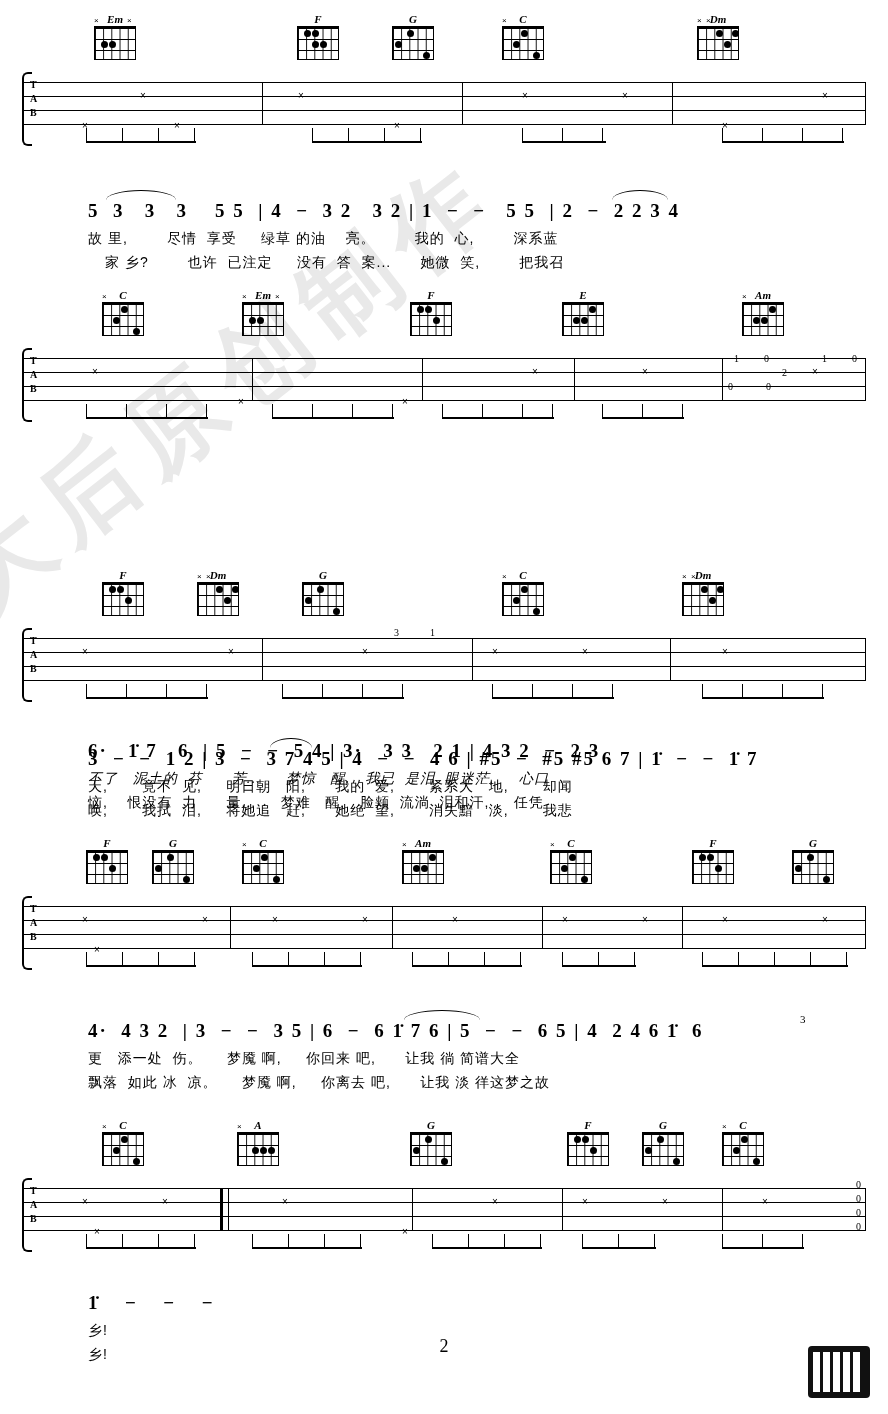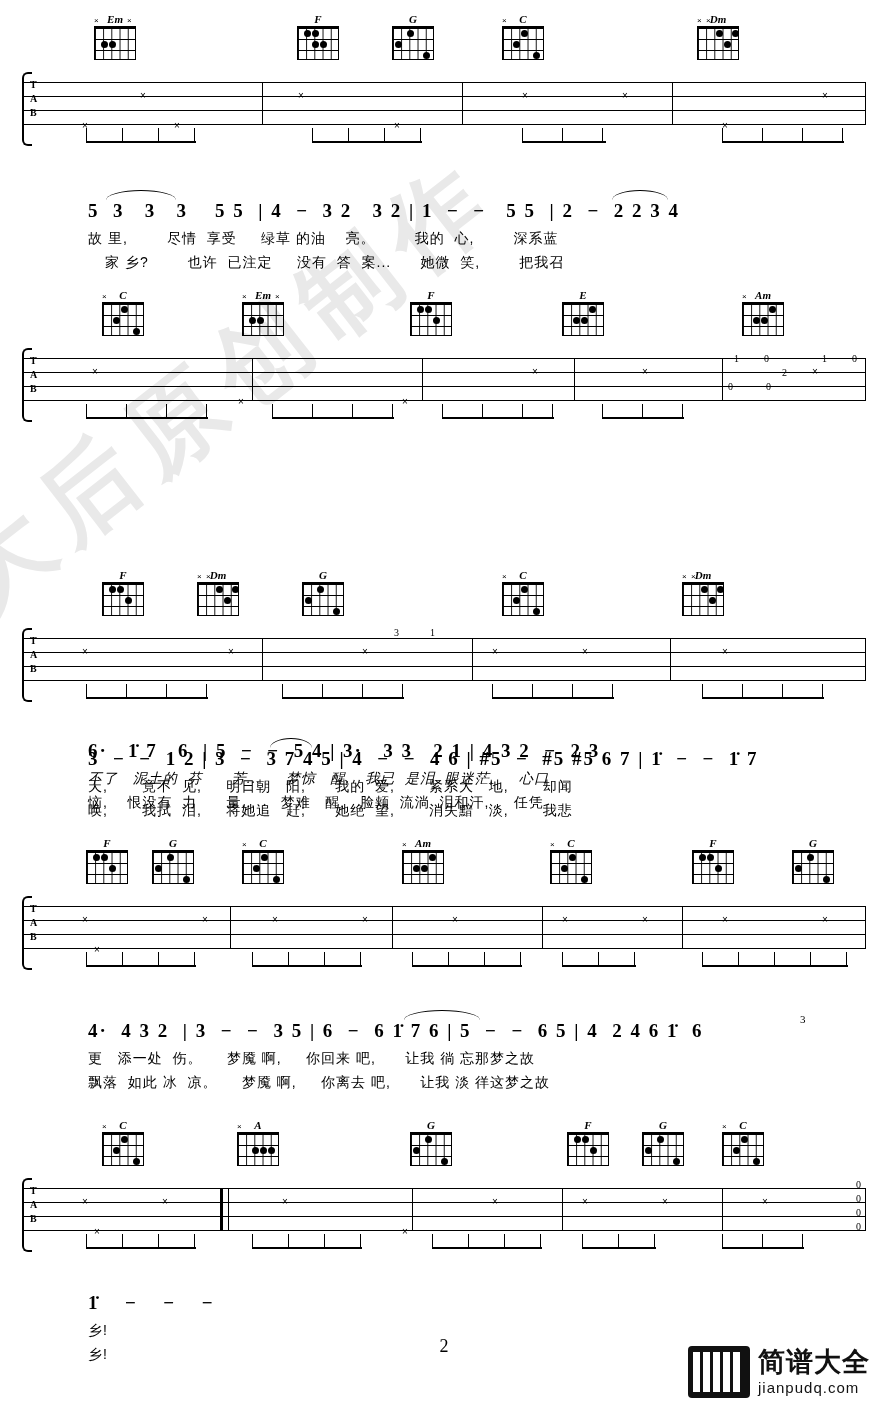--- a/index.html
+++ b/index.html
@@ -486,21 +486,21 @@
       <div class="stem" style="left:680px;top:52px;width:1px;height:14px;"></div>
       <div class="stem" style="left:716px;top:52px;width:1px;height:14px;"></div>
       <div class="stem" style="left:752px;top:52px;width:1px;height:14px;"></div>
       <div class="stem" style="left:788px;top:52px;width:1px;height:14px;"></div>
       <div class="stem" style="left:824px;top:52px;width:1px;height:14px;"></div>
       <div class="beam" style="left:680px;top:65px;width:146px;"></div>
     </div>
 
     <div class="slur" style="left:404px;top:172px;width:76px;"></div>
     <div class="notes" style="left:88px;top:182px;letter-spacing:2px;">4·  4 3 2  | 3  −  −  3 5 | 6  −  6 1̇ 7 6 | 5  −  −  6 5 | 4  2 4 6 1̇  6</div>
-    <div class="lyr" style="left:88px;top:212px;letter-spacing:1px;">更   添一处  伤。     梦魇 啊,     你回来 吧,      让我 徜 忘那梦之故</div>
+    <div class="lyr" style="left:88px;top:212px;letter-spacing:1px;">更   添一处  伤。     梦魇 啊,     你回来 吧,      让我 徜 简谱大全</div>
     <div class="lyr" style="left:88px;top:236px;letter-spacing:1px;">飘落  如此 冰  凉。     梦魇 啊,     你离去 吧,      让我 淡 徉这梦之故</div>
     <div class="num" style="left:800px;top:176px;font-size:11px;">3</div>
   </div>
 
   <div class="system" style="top:1120px;">
     <div class="chord" style="left:100px;top:0;">
       <div class="cname">C</div>
       <div class="grid">
         <span class="mark" style="left:-1px;">×</span>
         <span class="dot" style="left:10px;top:13px;"></span>
@@ -613,19 +613,15 @@
   <div class="pagenum" style="top:1336px;">2</div>
 
   <div class="logo">
     <div class="piano">
       <i style="left:5px;"></i>
         <i style="left:15px;"></i>
         <i style="left:25px;"></i>
         <i style="left:35px;"></i>
         <i style="left:45px;"></i>
     </div>
-    <div class="logotext">
-      <span class="t1">简谱大全</span>
-      <span class="t2">jianpudq.com</span>
-    </div>
   </div>
 
 </div>
 
 </body></html>

